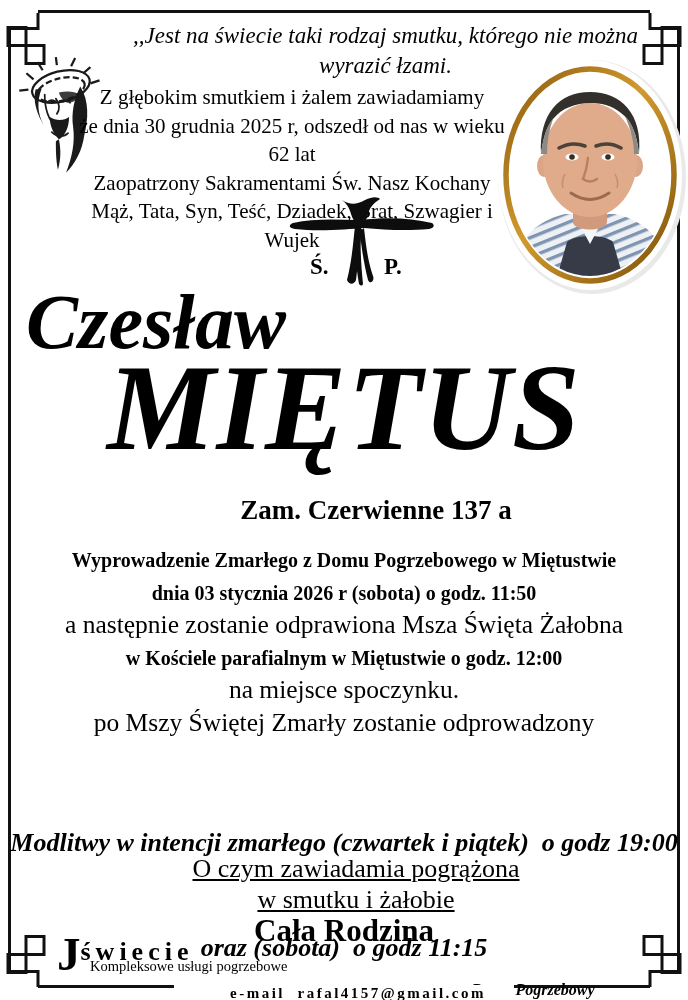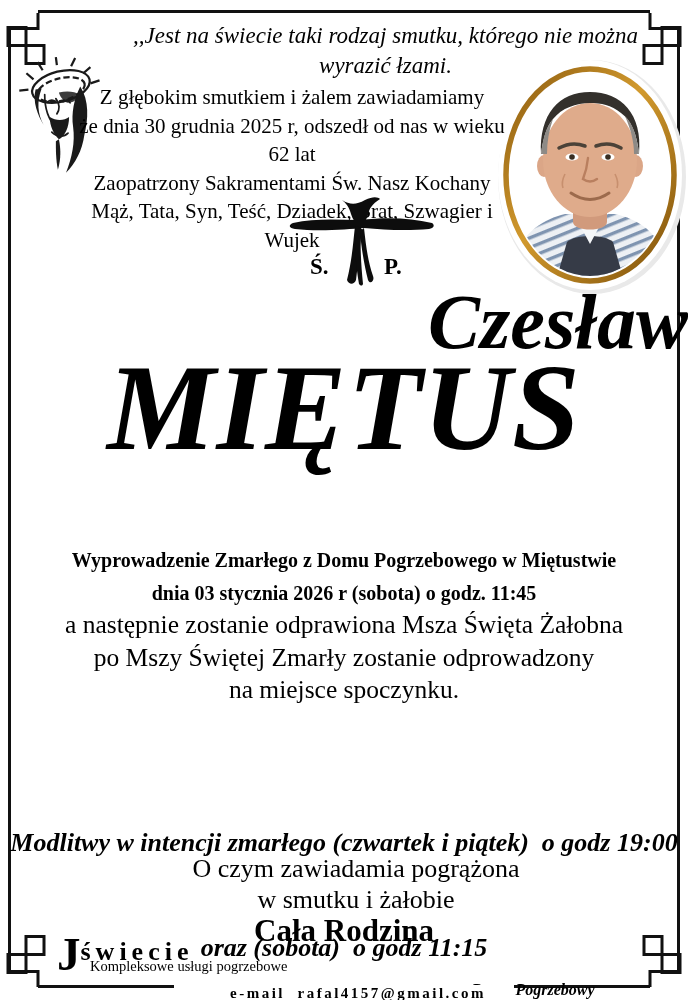--- a/index.html
+++ b/index.html
@@ -27,21 +27,21 @@
   .photo-wrap { position: absolute; left: 495px; top: 56px; width: 191px; height: 239px; }
 
   .cross-wrap { position: absolute; left: 282px; top: 196px; width: 155px; height: 94px; }
   .cross-svg { position: absolute; inset: 0; width: 100%; height: 100%; }
   .sp-letter { position: absolute; top: 58px; font-weight: bold; font-size: 23px; }
   .sp-left { left: 28px; }
   .sp-right { left: 102px; }
 
   .name-first {
     position: absolute; top: 283px; left: 0; right: 0; padding-left: 26px;
-    text-align: right; font-weight: bold; font-style: italic;
+    text-align: left; font-weight: bold; font-style: italic;
     font-size: 78px; line-height: 1;
   }
   .name-last {
     position: absolute; top: 347px; left: 0; right: 0;
     text-align: center; font-weight: bold; font-style: italic;
     font-size: 122px; line-height: 1; letter-spacing: 1px;
   }
   .residence {
     position: absolute; top: 495px; left: 0; right: 0; padding-left: 64px;
     text-align: center; font-weight: bold; font-size: 27px;
@@ -51,21 +51,21 @@
     text-align: center; font-size: 25.5px; line-height: 32.5px;
   }
   .funeral .b { font-weight: bold; font-size: 20px; }
   .prayers {
     position: absolute; top: 755px; left: 4px; right: 4px;
     text-align: center; font-weight: bold; font-style: italic;
     font-size: 26px; line-height: 35px; white-space: pre-wrap;
   }
   .closing {
     position: absolute; top: 854px; left: 0; right: 0; padding-left: 24px;
-    text-align: center; font-size: 26px; line-height: 30.5px;
+    text-align: center; font-size: 26px; line-height: 30.5px; text-decoration: underline;
   }
   .signature {
     position: absolute; top: 913px; left: 0; right: 0;
     text-align: center; font-weight: bold; font-size: 31px;
   }
 
   .logo { position: absolute; left: 57px; top: 931px; font-weight: bold; line-height: 1; white-space: nowrap; }
   .logo-j { font-size: 47px; vertical-align: -10px; }
   .logo-rest { font-size: 26px; letter-spacing: 5px; }
   .logo-sub {
@@ -194,27 +194,29 @@
         <path d="M74 30 C72 52 74 70 77 88 C79 90 80 90 81 88 C79 68 78 50 79 32 Z"></path>
       </g>
     </svg>
     <span class="sp-letter sp-left">Ś.</span>
     <span class="sp-letter sp-right">P.</span>
   </div>
 
   <div class="name-first">Czesław</div>
   <div class="name-last">MIĘTUS</div>
 
+  <div class="residence">Zam. Czerwienne 137 a</div>
 
   <div class="funeral">
     <div class="b">Wyprowadzenie Zmarłego z Domu Pogrzebowego w Miętustwie</div>
-    <div class="b">dnia 03 stycznia 2026 r (sobota) o godz. 11:45</div>
+    <div class="b">dnia 03 stycznia 2026 r (sobota) o godz. 11:50</div>
     <div>a następnie zostanie odprawiona Msza Święta Żałobna</div>
+    <div class="b">w Kościele parafialnym w Miętustwie o godz. 12:00</div>
+    <div>na miejsce spoczynku.</div>
     <div>po Mszy Świętej Zmarły zostanie odprowadzony</div>
-    <div>na miejsce spoczynku.</div>
   </div>
 
   <div class="prayers">
     <div>Modlitwy w intencji zmarłego (czwartek i piątek)  o godz 19:00</div>
     <div>oraz (sobota)  o godz 11:15</div>
     
   </div>
 
   <div class="closing">
     <div>O czym zawiadamia pogrążona</div>

